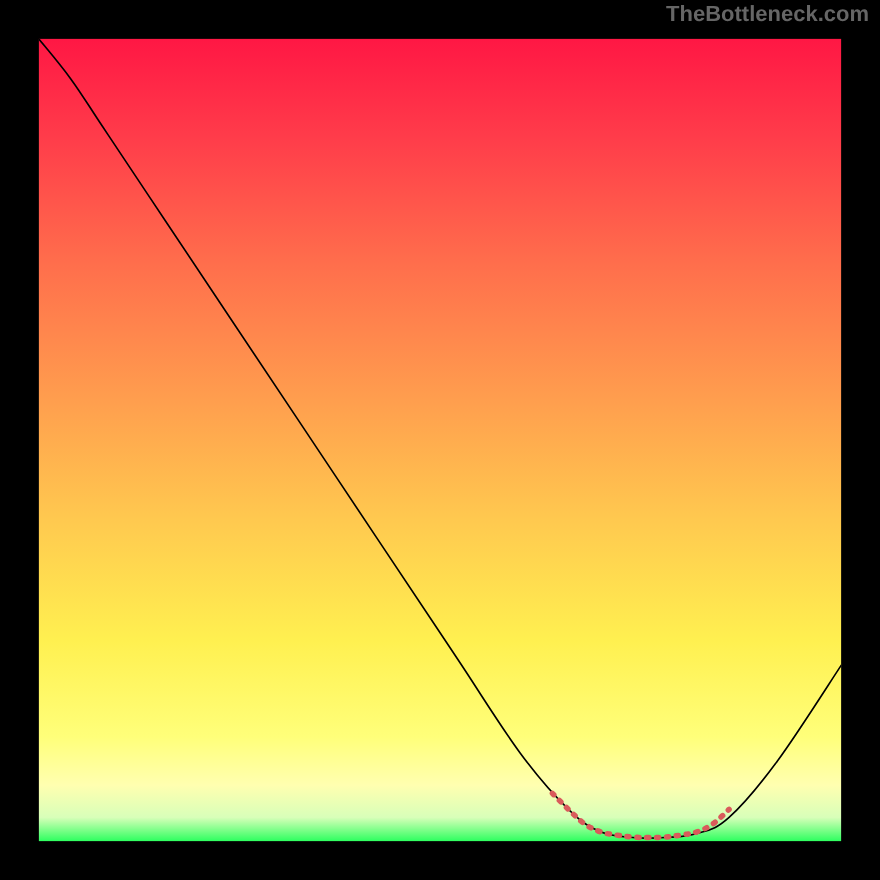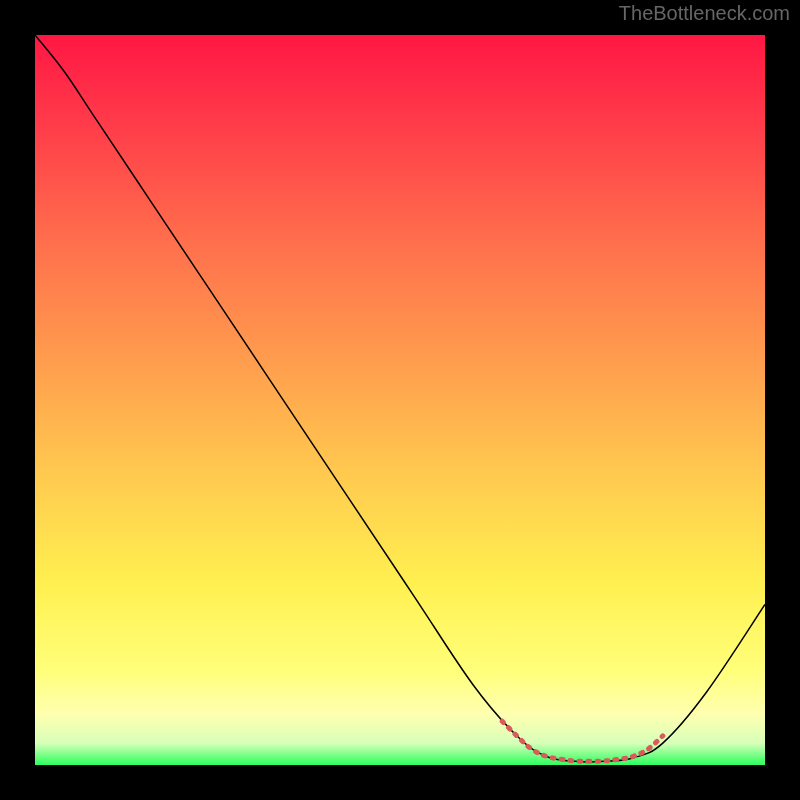--- a/index.html
+++ b/index.html
@@ -15,21 +15,21 @@
     width: 800px;
     height: 800px;
   }
   .watermark {
     position: absolute;
     top: 2px;
     right: 10px;
     color: #666666;
     font-family: Arial, Helvetica, sans-serif;
     font-size: 20px;
-    font-weight: normal;
+    font-weight: bold;
     z-index: 10;
   }
   .plot-area {
     position: absolute;
     left: 35px;
     top: 35px;
     width: 730px;
     height: 730px;
     overflow: hidden;
   }

